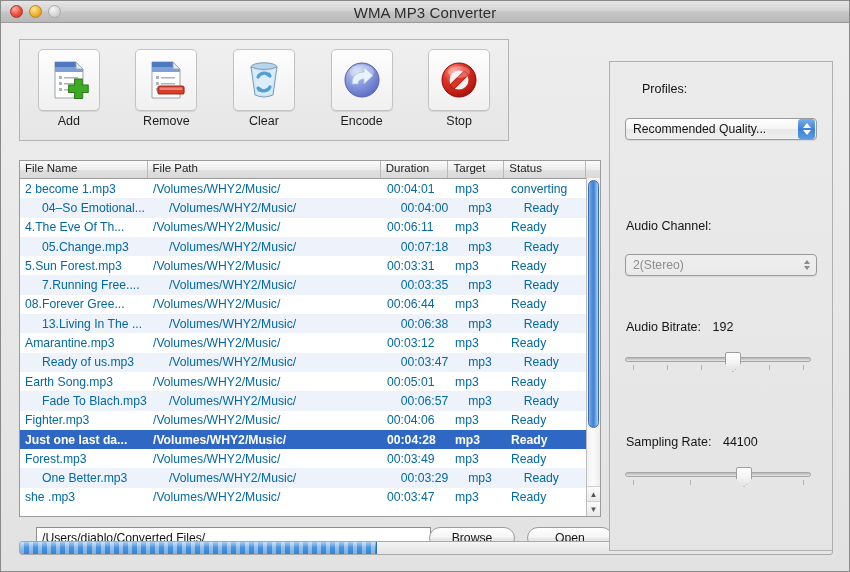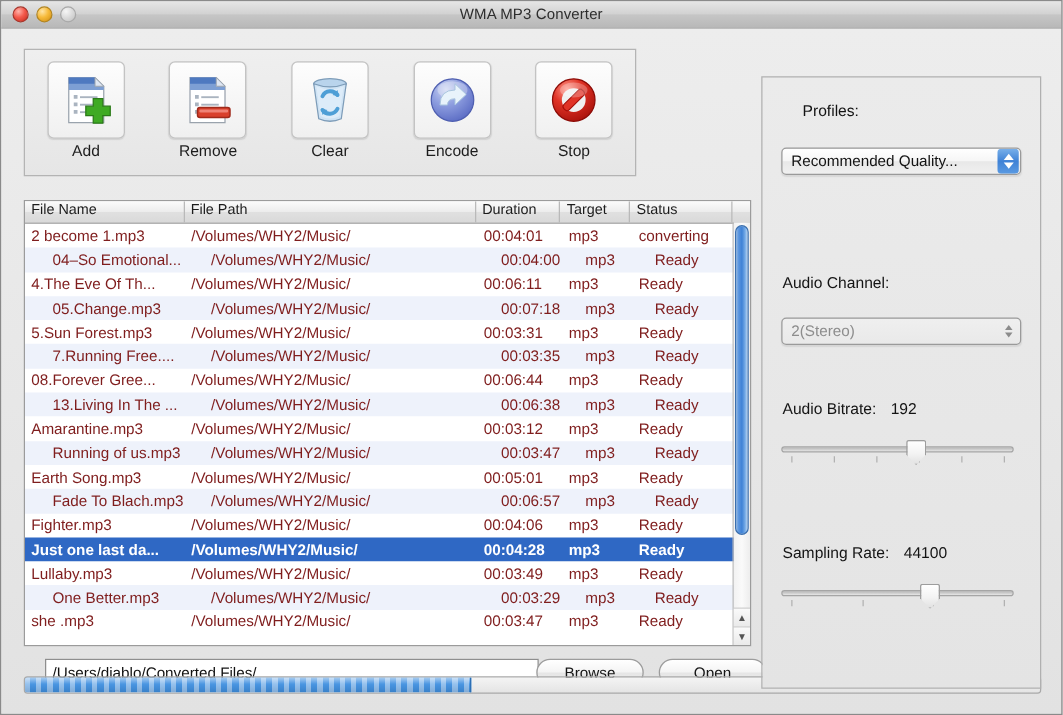--- a/index.html
+++ b/index.html
@@ -23,21 +23,21 @@
   
   .titlebar {
     position: absolute; left: 0; top: 0; right: 0; height: 22px;
     background: linear-gradient(to bottom, #e6e6e6 0%, #d2d2d2 48%, #c6c6c6 52%, #b8b8b8 100%);
     border-bottom: 1px solid #9a9a9a;
     box-sizing: border-box;
   }
   .title-text {
     position: absolute; left: 0; right: 0; top: 3px;
     text-align: center;
-    font-size: 12px; color: #2e2e2e;
+    font-size: 15px; color: #2e2e2e;
     letter-spacing: 0.1px;
   }
   .lights { position: absolute; left: 9px; top: 4px; display: flex; gap: 6px; }
   .light { width: 13px; height: 13px; border-radius: 50%; box-sizing: border-box; }
   .light-close {
     background: radial-gradient(circle at 35% 28%, #ffb3ab 0%, #f45b4d 45%, #c5281b 100%);
     border: 1px solid #a8362c;
   }
   .light-min {
     background: radial-gradient(circle at 35% 28%, #ffe6a8 0%, #f7bb3b 45%, #cf8c10 100%);
@@ -97,21 +97,21 @@
   .c-name { width: 128px; }
   .c-path { width: 234px; }
   .c-dur  { width: 68px; }
   .c-tgt  { width: 56px; }
   .c-sts  { width: 82px; }
   .c-pad  { width: 14px; border-right: none; }
 
   .tbody { position: relative; }
   .trow {
     display: flex; height: 19.3px; align-items: center;
-    font-size: 12.2px; color: #7f1d1d;
+    font-size: 12.2px; color: #0369a1;
     white-space: nowrap;
   }
   .trow.alt { background: #eef2fb; padding-left: 17px; }
   .trow.sel { background: #2f68c4; color: #fff; font-weight: bold; }
   .td {
     padding-left: 5px; box-sizing: border-box;
     overflow: hidden; white-space: nowrap; text-overflow: clip;
   }
 
   
@@ -415,21 +415,21 @@
               <div class="td c-sts">Ready</div>
             </div>
             <div class="trow">
               <div class="td c-name">Amarantine.mp3</div>
               <div class="td c-path">/Volumes/WHY2/Music/</div>
               <div class="td c-dur">00:03:12</div>
               <div class="td c-tgt">mp3</div>
               <div class="td c-sts">Ready</div>
             </div>
             <div class="trow alt">
-              <div class="td c-name">Running of us.mp3</div>
+              <div class="td c-name">Ready of us.mp3</div>
               <div class="td c-path">/Volumes/WHY2/Music/</div>
               <div class="td c-dur">00:03:47</div>
               <div class="td c-tgt">mp3</div>
               <div class="td c-sts">Ready</div>
             </div>
             <div class="trow">
               <div class="td c-name">Earth Song.mp3</div>
               <div class="td c-path">/Volumes/WHY2/Music/</div>
               <div class="td c-dur">00:05:01</div>
               <div class="td c-tgt">mp3</div>
@@ -450,21 +450,21 @@
               <div class="td c-sts">Ready</div>
             </div>
             <div class="trow sel">
               <div class="td c-name">Just one last da...</div>
               <div class="td c-path">/Volumes/WHY2/Music/</div>
               <div class="td c-dur">00:04:28</div>
               <div class="td c-tgt">mp3</div>
               <div class="td c-sts">Ready</div>
             </div>
             <div class="trow">
-              <div class="td c-name">Lullaby.mp3</div>
+              <div class="td c-name">Forest.mp3</div>
               <div class="td c-path">/Volumes/WHY2/Music/</div>
               <div class="td c-dur">00:03:49</div>
               <div class="td c-tgt">mp3</div>
               <div class="td c-sts">Ready</div>
             </div>
             <div class="trow alt">
               <div class="td c-name">One Better.mp3</div>
               <div class="td c-path">/Volumes/WHY2/Music/</div>
               <div class="td c-dur">00:03:29</div>
               <div class="td c-tgt">mp3</div>

